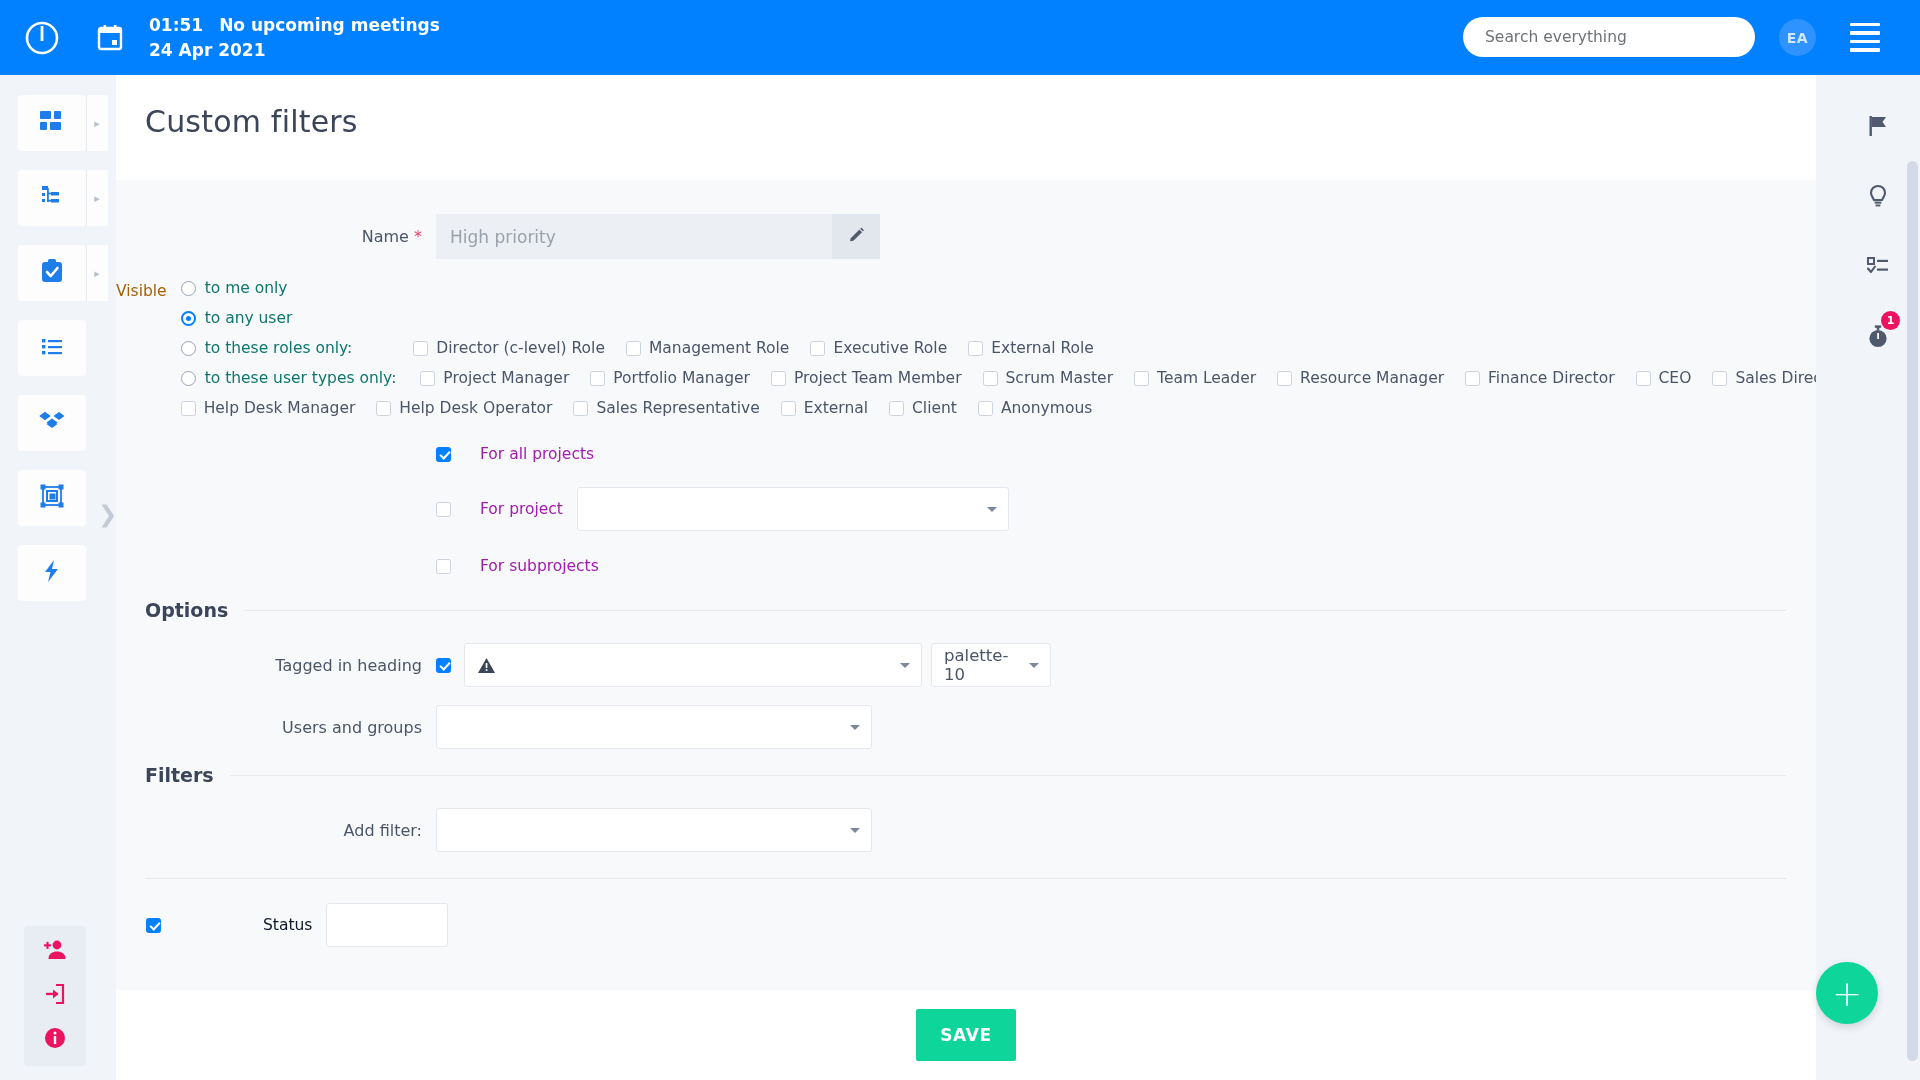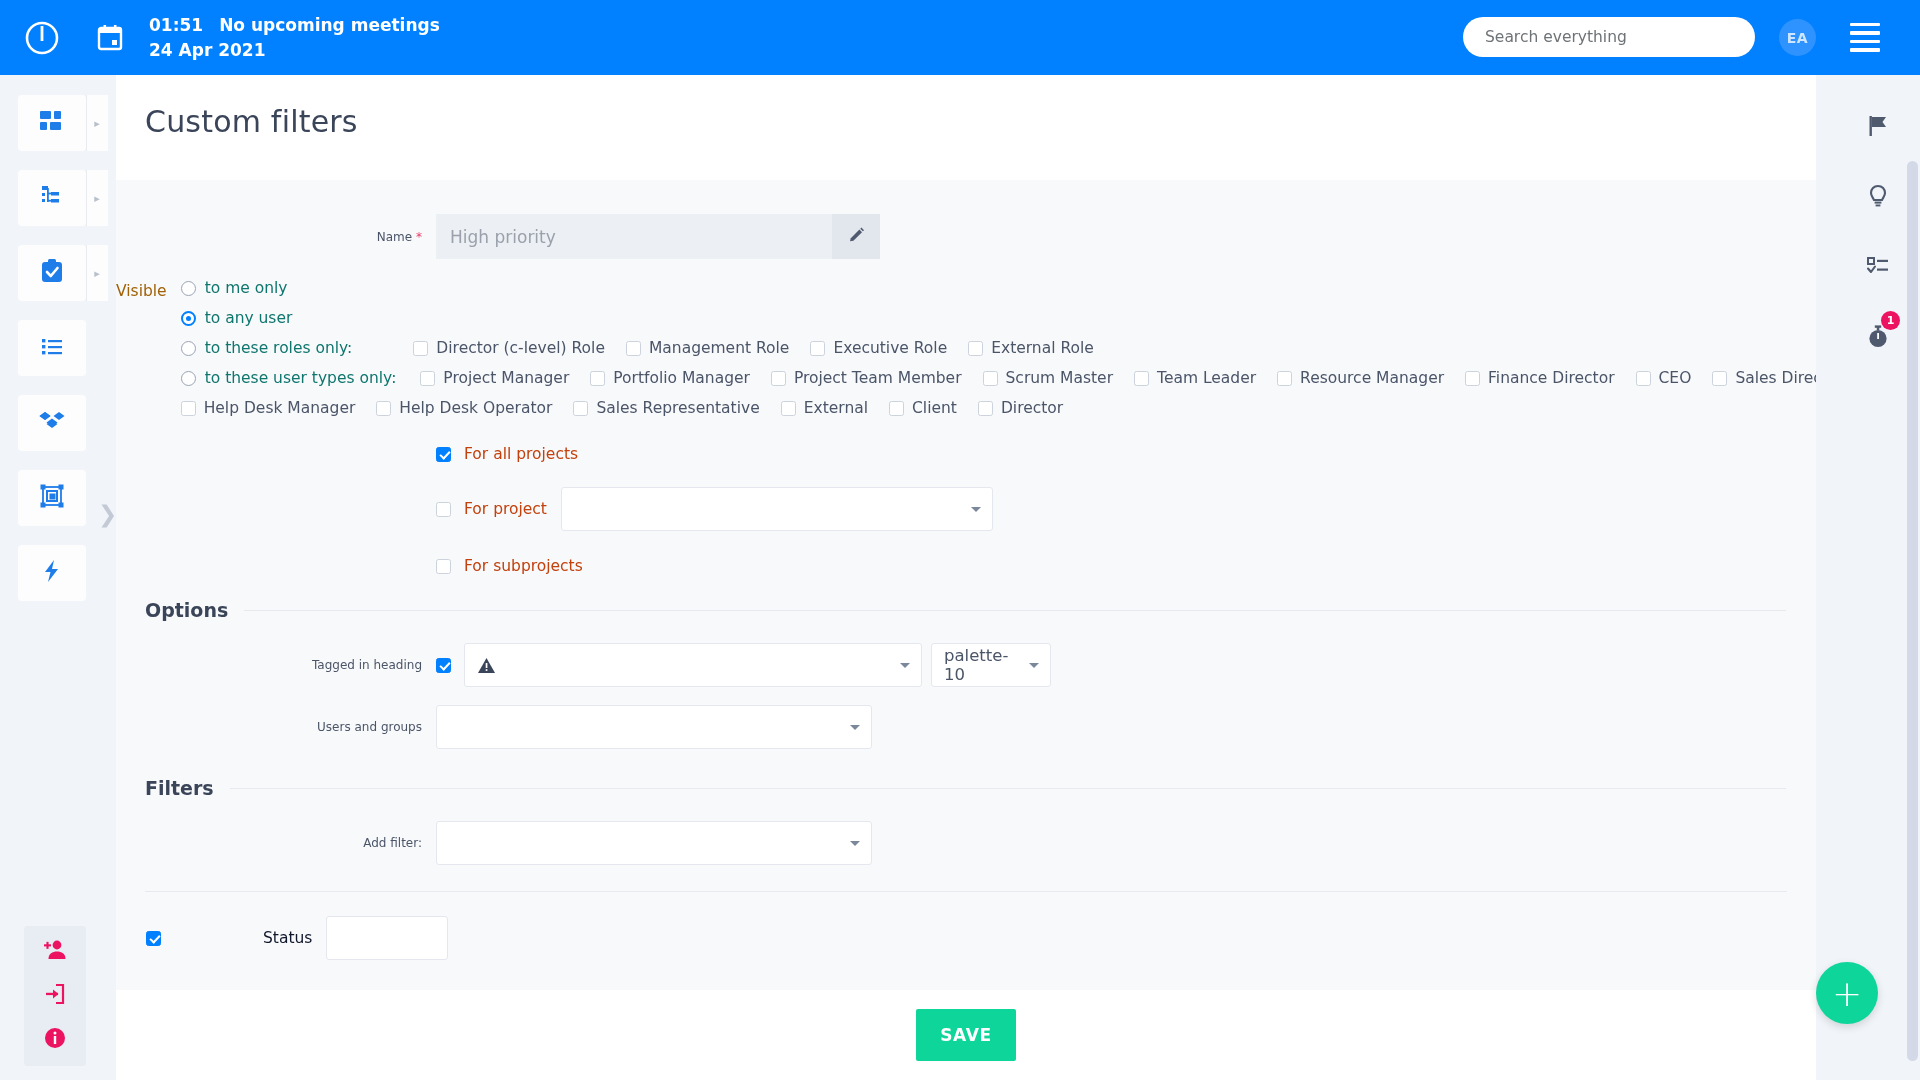--- a/index.html
+++ b/index.html
@@ -98,21 +98,21 @@
   #page-title {
     font-size: 30px; color: #3b4559; font-weight: 400;
     padding: 36px 0 0 29px; letter-spacing: .2px;
   }
   #form-body {
     position: absolute; left: 0; top: 112px; width: 1700px; height: 900px;
     background: #f8f9fb; padding-top: 26px;
   }
 
   .row { display: flex; align-items: center; }
-  .lbl-col { width: 320px; text-align: right; padding-right: 14px; font-size: 12px; color: #4b5568; }
+  .lbl-col { width: 320px; text-align: right; padding-right: 14px; font-size: 16px; color: #4b5568; }
   .req { color: #e83e6d; }
 
   
   #name-row { margin-top: 8px; }
   #name-field-wrap { display: flex; }
   #name-input {
     width: 396px; height: 45px; border: none; background: #eceff3;
     padding: 0 14px; font-size: 17px; color: #9aa1ac;
     font-family: "DejaVu Sans", "Liberation Sans", sans-serif; outline: none;
   }
@@ -148,21 +148,21 @@
   .cb.checked::after {
     content: ""; position: absolute; left: 4.5px; top: 1px; width: 4px; height: 8px;
     border: solid #fff; border-width: 0 2px 2px 0; transform: rotate(43deg);
   }
   .cb-item { display: flex; align-items: center; margin-left: 21px; }
   .cb-item .cb-lbl { font-size: 15.5px; color: #4b5568; margin-left: 8px; white-space: nowrap; }
 
   
   #proj-block { margin-top: 28px; padding-left: 320px; }
   .proj-row { display: flex; align-items: center; }
-  .proj-row .cb-lbl { font-size: 15.5px; color: #c2410c; margin-left: 13px; white-space: nowrap; }
+  .proj-row .cb-lbl { font-size: 15.5px; color: #a21caf; margin-left: 29px; white-space: nowrap; }
 
   .select-box {
     background: #fff; border: 1px solid #e4e8ee; border-radius: 3px;
     height: 44px; position: relative; cursor: pointer;
     display: flex; align-items: center; padding: 0 12px;
     font-size: 15.5px; color: #4b5568;
   }
   .select-caret {
     position: absolute; right: 11px; top: 50%; margin-top: -2px;
     width: 0; height: 0; border-left: 5px solid transparent;
@@ -499,21 +499,21 @@
           <span class="cb-item">
             <span class="cb"></span>
             <span class="cb-lbl">External</span>
           </span>
           <span class="cb-item">
             <span class="cb"></span>
             <span class="cb-lbl">Client</span>
           </span>
           <span class="cb-item">
             <span class="cb"></span>
-            <span class="cb-lbl">Director</span>
+            <span class="cb-lbl">Anonymous</span>
           </span>
         </div>
       </div>
     </div>
 
     <div id="proj-block">
       <div class="proj-row">
         <span class="cb checked"></span>
         <span class="cb-lbl">For all projects</span>
       </div>
@@ -557,21 +557,21 @@
     </div>
 
     <div class="row" style="margin-top:18px;">
       <div class="lbl-col">Users and groups</div>
       <span class="select-box" style="width:436px; margin-left:0px;">
         <span></span>
         <span class="select-caret"></span>
       </span>
     </div>
 
-    <div class="section-head" style="margin-top:28px;">
+    <div class="section-head" style="margin-top:15px;">
       <span class="sh-title">Filters</span>
       <span class="sh-rule"></span>
     </div>
 
     <div class="row" style="margin-top:22px;">
       <div class="lbl-col">Add filter:</div>
       <span class="select-box" style="width:436px;">
         <span></span>
         <span class="select-caret"></span>
       </span>

